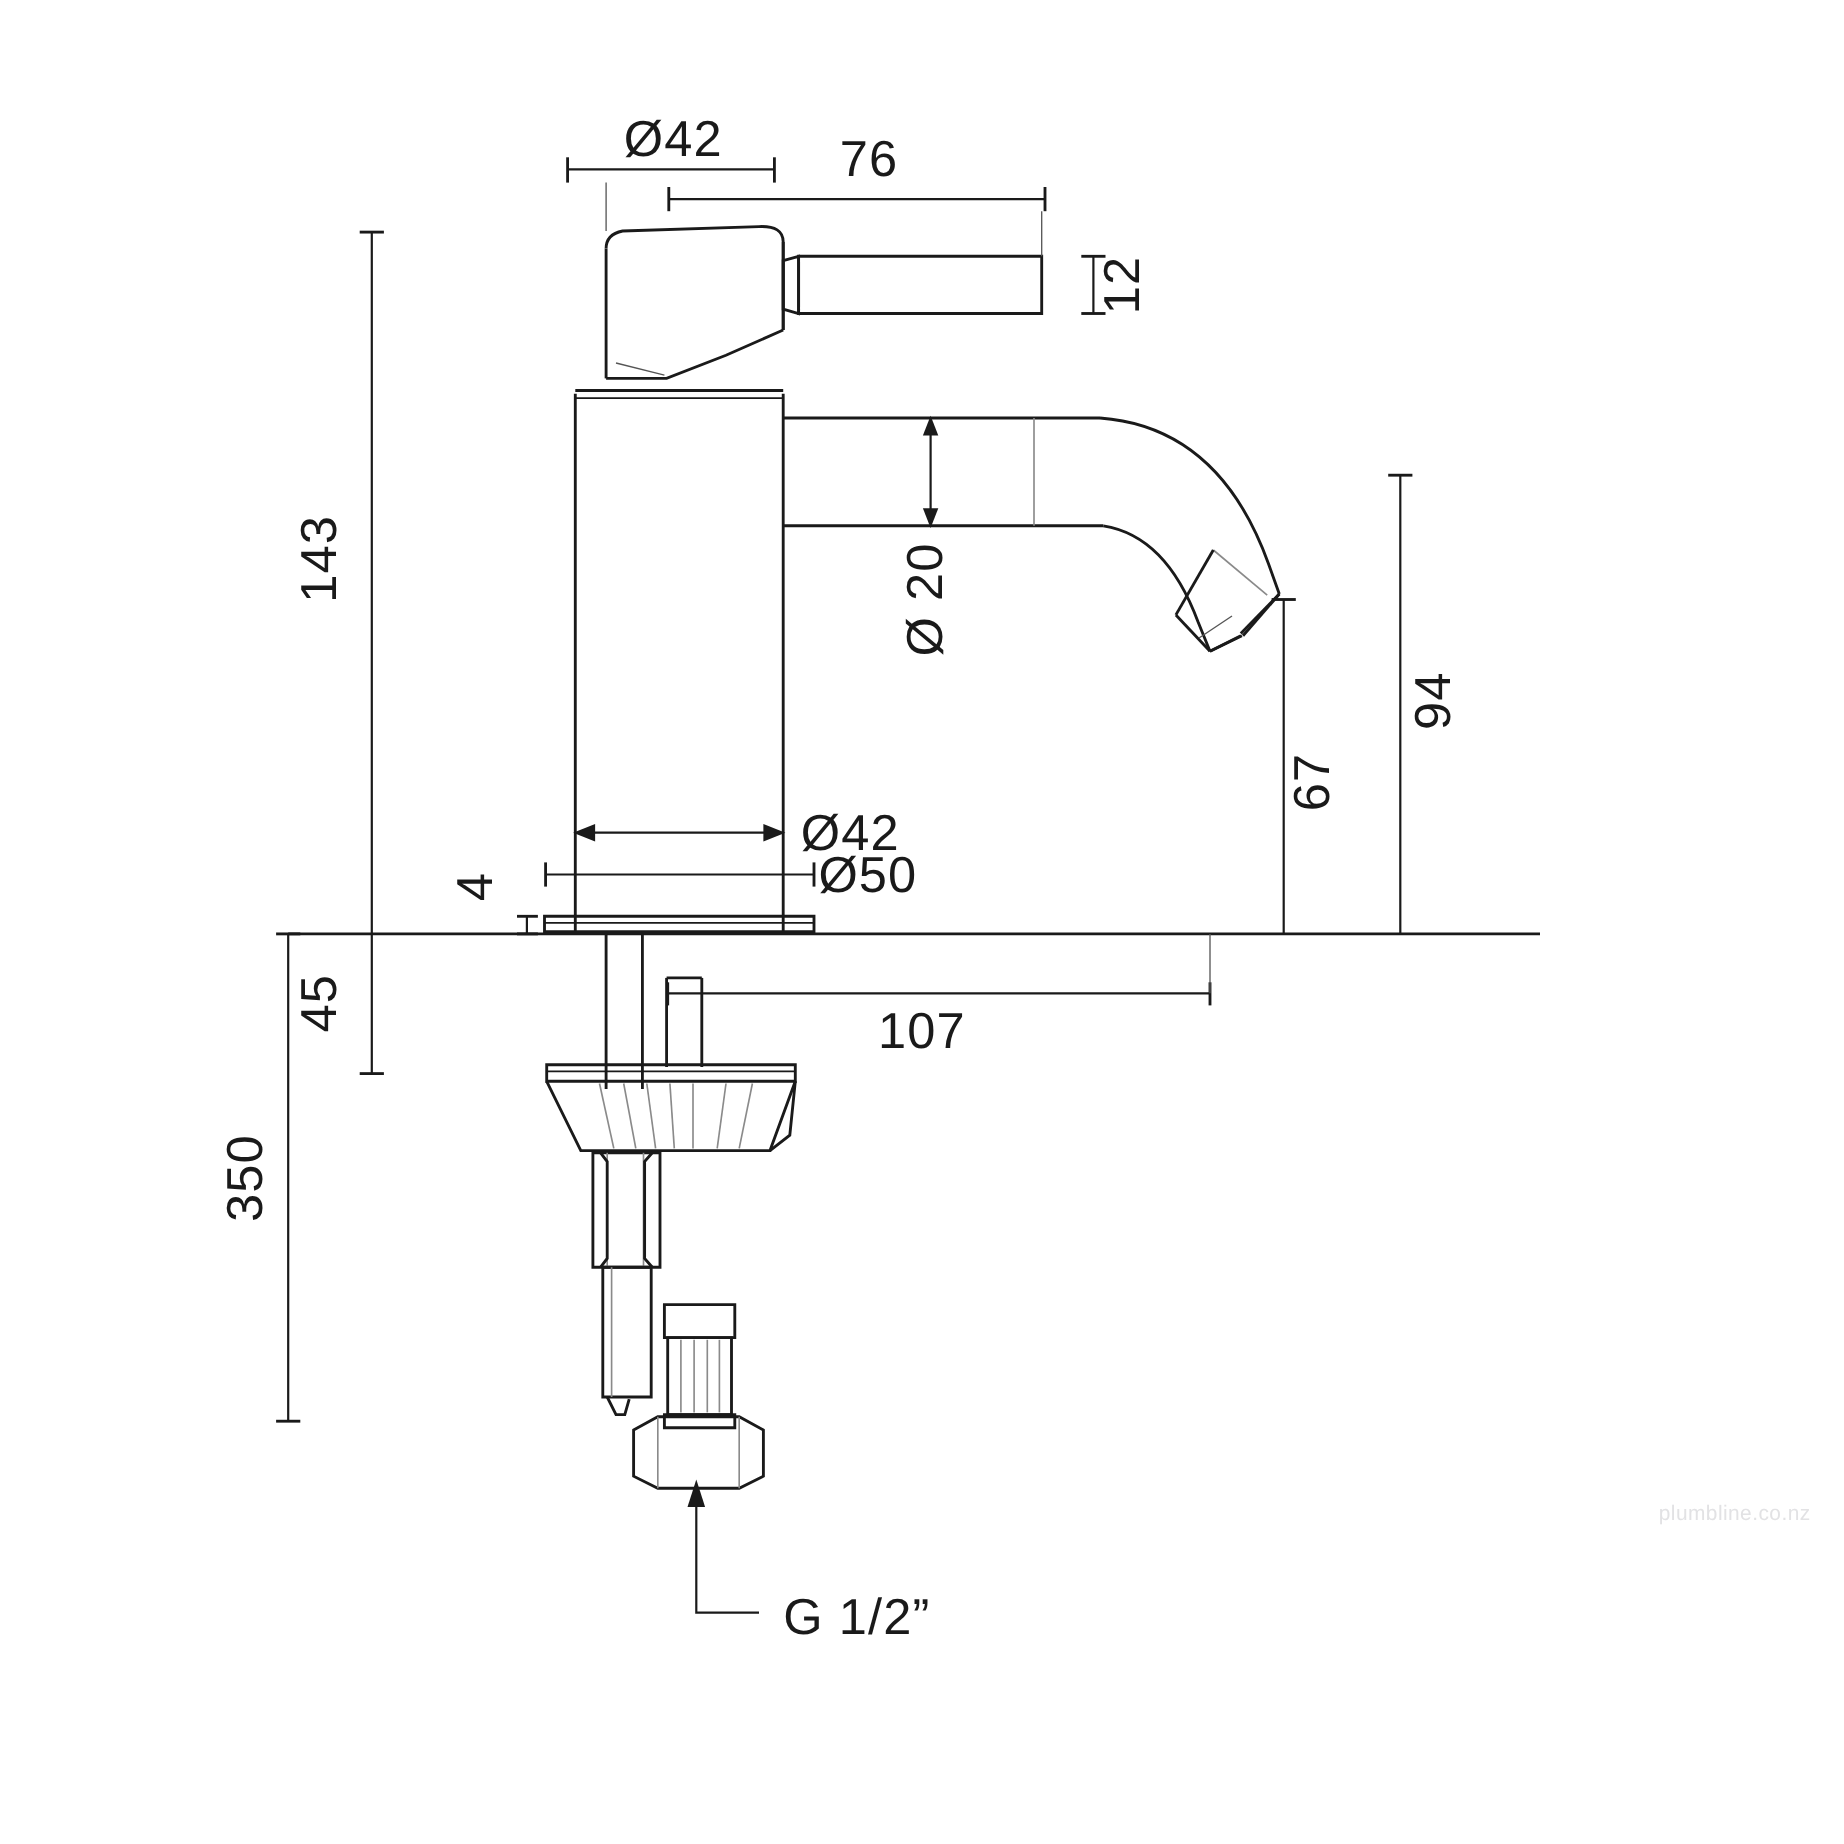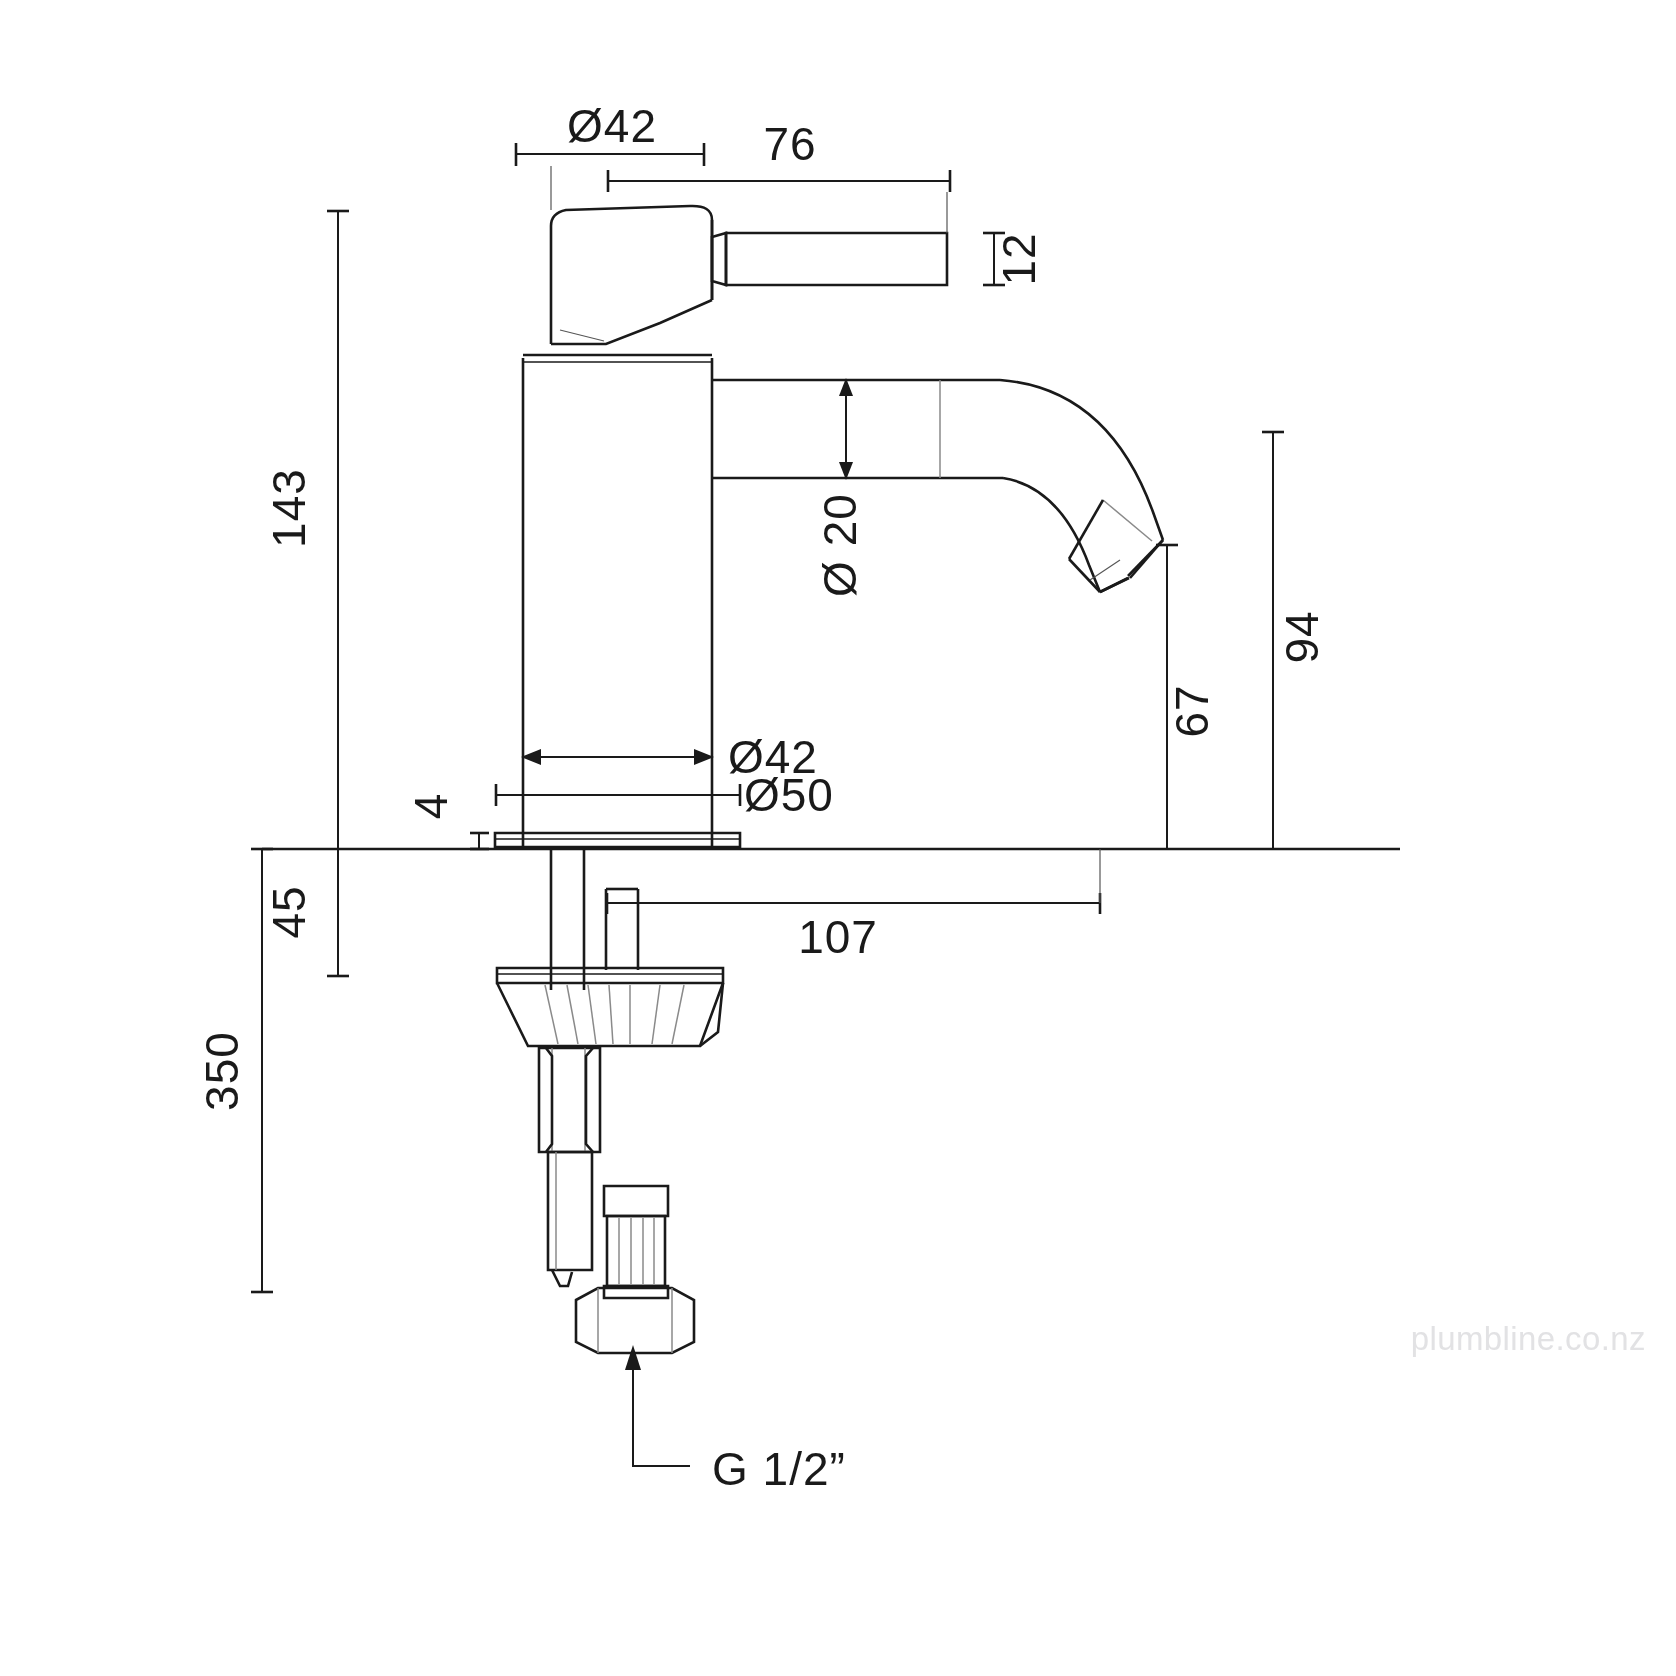--- a/index.html
+++ b/index.html
@@ -8,22 +8,22 @@
   svg#drawing{position:absolute;left:0;top:0;width:1676px;height:1676px;display:block;}
   .ln{stroke:#1a1a1a;stroke-width:2.6;fill:none;stroke-linecap:butt;}
   .ln-thin{stroke:#1a1a1a;stroke-width:1.6;fill:none;}
   .ln-light{stroke:#8a8a8a;stroke-width:1.5;fill:none;}
   .ln-hair{stroke:#555;stroke-width:1.2;fill:none;}
   .dim{stroke:#1a1a1a;stroke-width:2.0;fill:none;}
   .tick{stroke:#1a1a1a;stroke-width:2.6;fill:none;}
   .solidfill{fill:#1a1a1a;stroke:none;}
   .dimtext{font-family:"Liberation Sans",sans-serif;font-size:46px;fill:#1a1a1a;letter-spacing:1px;}
   .dimtext-v{font-family:"Liberation Sans",sans-serif;font-size:46px;fill:#1a1a1a;letter-spacing:1px;}
-  .watermark{position:absolute;right:30px;bottom:42px;font-family:"Liberation Sans",sans-serif;
-             font-size:33px;color:#e2e2e4;letter-spacing:0.4px;white-space:nowrap;user-select:none;}
+  .watermark{position:absolute;right:30px;bottom:12px;font-family:"Liberation Sans",sans-serif;
+             font-size:19px;color:#e2e2e4;letter-spacing:0.4px;white-space:nowrap;user-select:none;}
 </style>
 </head>
 <body>
 
 <div id="stage">
 
 <svg id="drawing" viewBox="0 0 1676 1676">
 
   <g>
 

